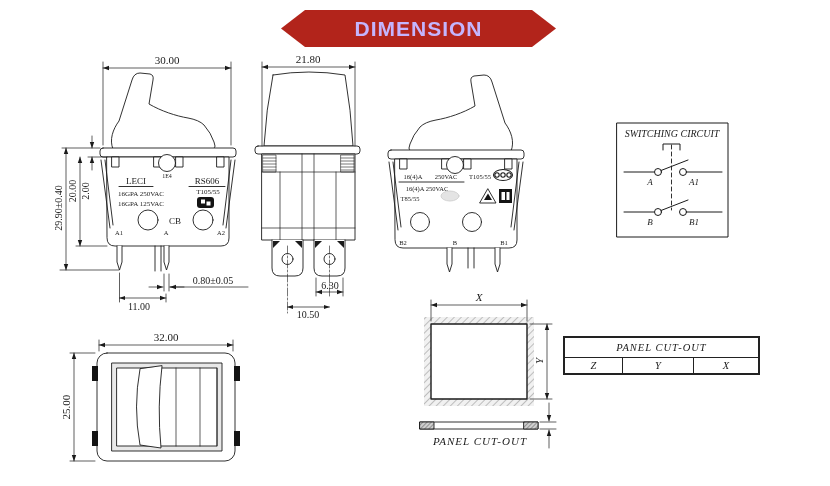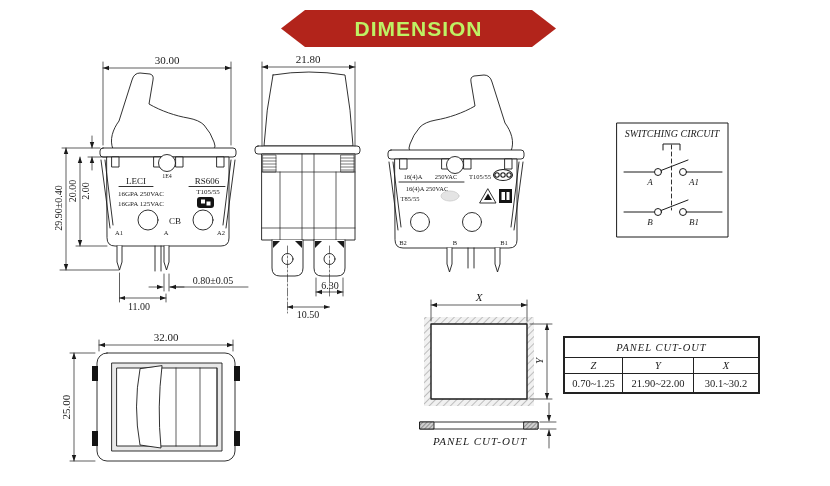--- a/index.html
+++ b/index.html
@@ -5,21 +5,21 @@
   html,body{margin:0;padding:0;background:#fff;}
   .stage{position:relative;width:830px;height:486px;background:#ffffff;overflow:hidden;
          font-family:"Liberation Serif",serif;color:#1b1b1b;}
   .drawing{position:absolute;left:0;top:0;}
   svg text{fill:#1b1b1b;font-family:"Liberation Serif",serif;}
   .t6{font-size:6px;} .t65{font-size:6.5px;} .t7{font-size:7px;} .t9{font-size:9px;}
   .t10{font-size:10px;} .t11{font-size:11px;} .it{font-style:italic;}
   .banner{position:absolute;left:281px;top:10px;width:275px;height:37px;
           background:#b2241b;display:flex;align-items:center;justify-content:center;
           clip-path:polygon(24px 0,calc(100% - 24px) 0,100% 50%,calc(100% - 24px) 100%,24px 100%,0 50%);}
-  .banner span{color:#bef264;font-family:"Liberation Sans",sans-serif;font-weight:bold;
+  .banner span{color:#c4b5fd;font-family:"Liberation Sans",sans-serif;font-weight:bold;
                font-size:21px;letter-spacing:1px;}
   .cutout-table{position:absolute;left:563px;top:336px;border-collapse:collapse;
                 font-size:10.5px;text-align:center;}
   .cutout-table td,.cutout-table th{border:1px solid #222;padding:0;}
   .cutout-table{border:2px solid #222;}
   .cutout-table .title{height:19px;font-style:italic;letter-spacing:1px;}
   .cutout-table .hdr{height:15px;font-style:italic;font-weight:normal;}
   .cutout-table .val{height:18px;}
   .c-z{width:57px;} .c-y{width:70px;} .c-x{width:64px;}
 </style>
@@ -311,21 +311,16 @@
   <table class="cutout-table">
     <tbody>
       <tr>
         <td class="title" colspan="3">PANEL CUT-OUT</td>
       </tr>
       <tr>
         <td class="hdr c-z">Z</td>
         <td class="hdr c-y">Y</td>
         <td class="hdr c-x">X</td>
       </tr>
-      <tr>
-        <td class="val">0.70~1.25</td>
-        <td class="val">21.90~22.00</td>
-        <td class="val">30.1~30.2</td>
-      </tr>
     </tbody>
   </table>
 
 </div>
 
 </body></html>

